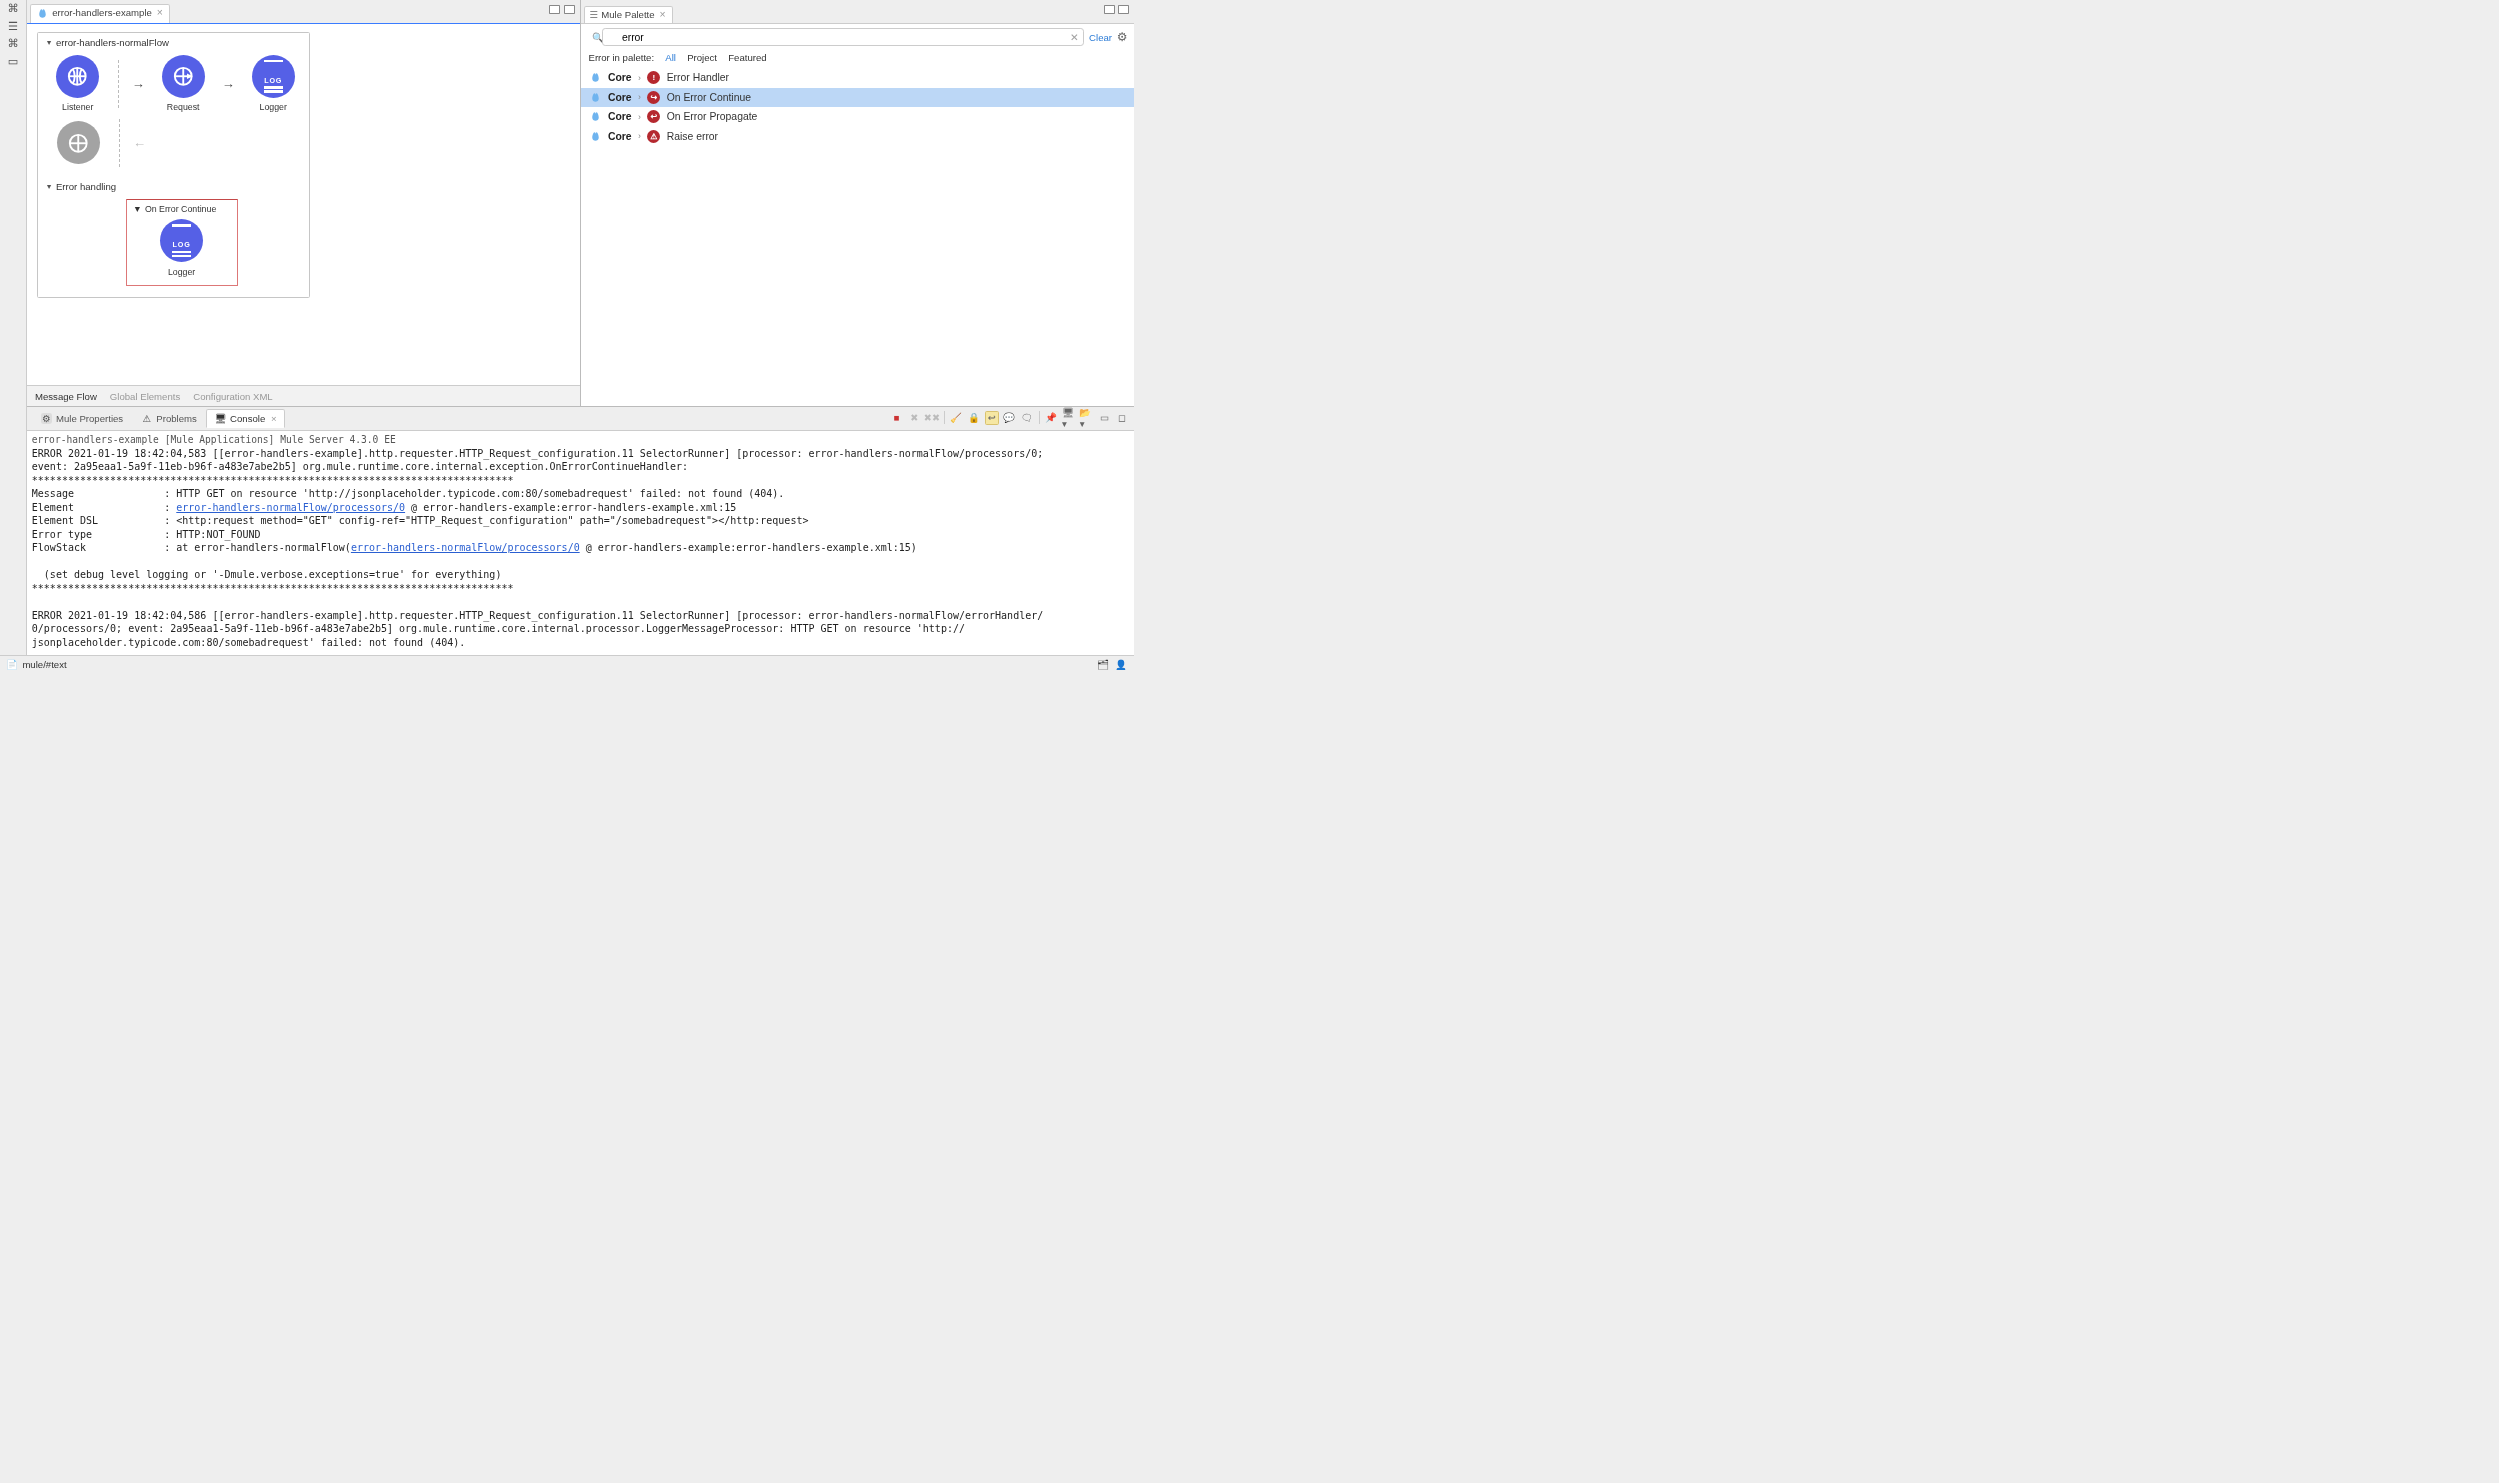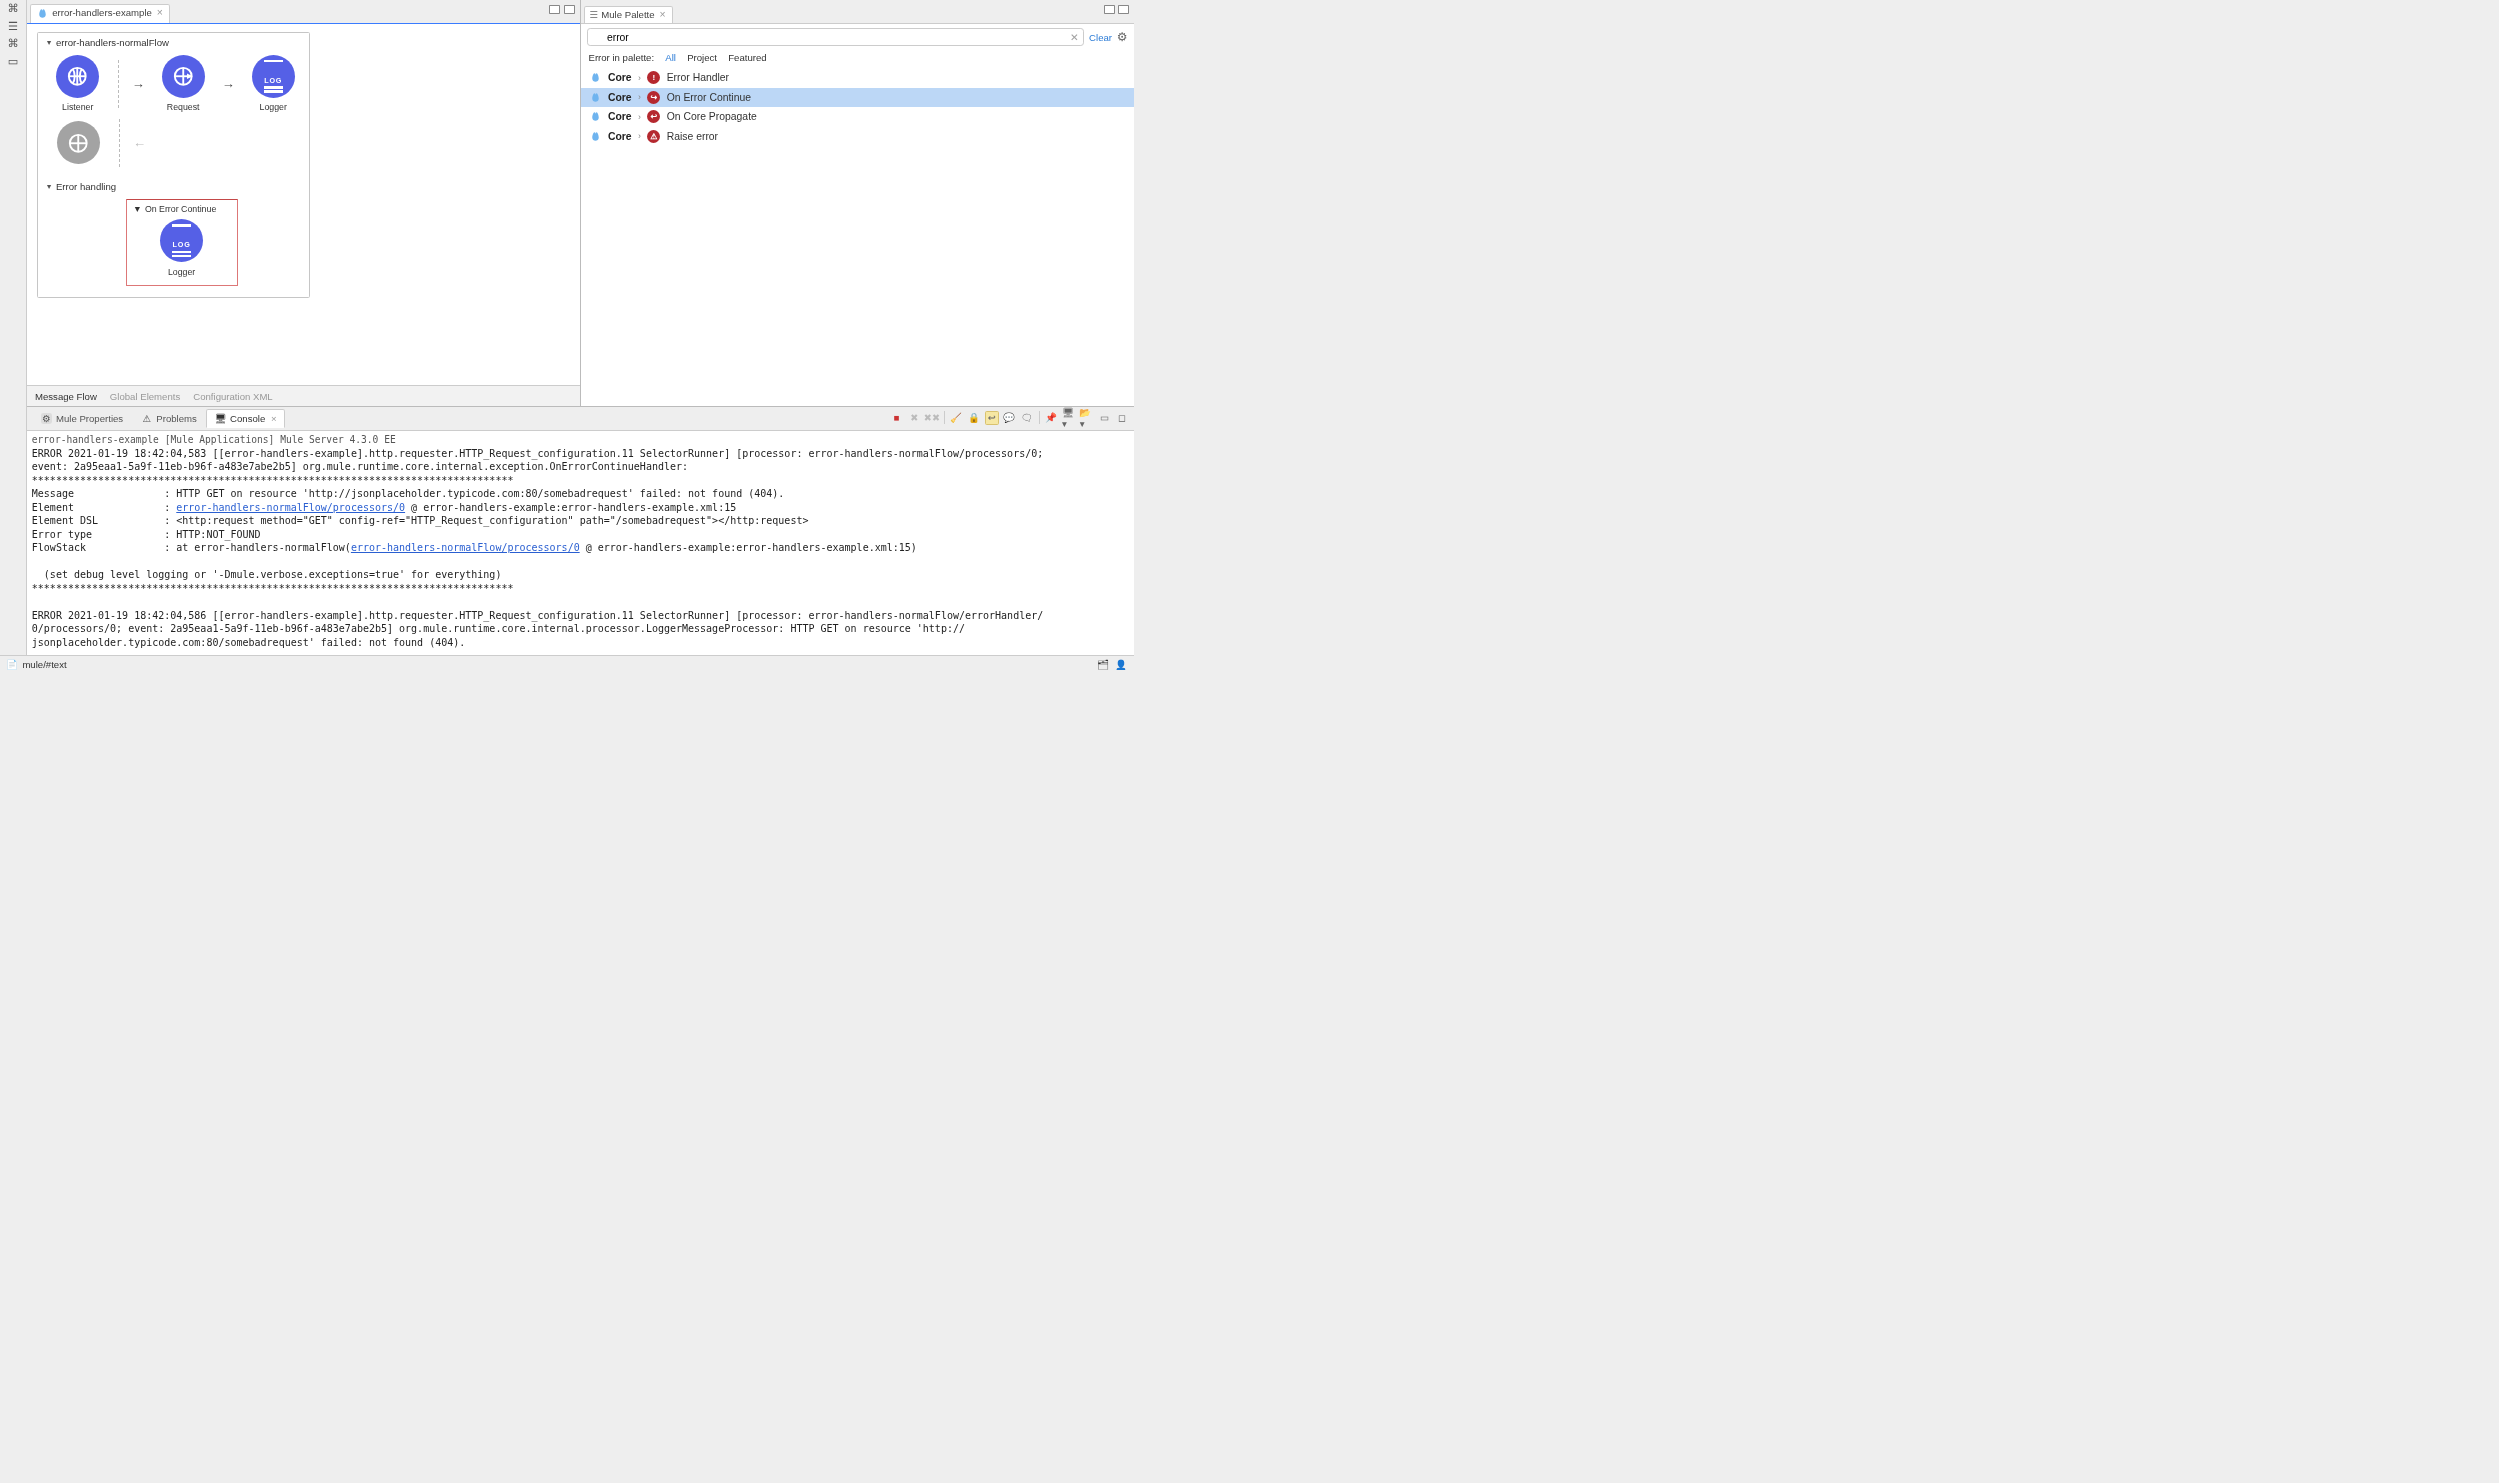--- a/index.html
+++ b/index.html
@@ -124,20 +124,21 @@
     display:flex; align-items:center; gap:4.8px;
     padding:4.8px 6.4px;
   }
   .search-box {
     flex:1;
     border:0.8px solid #ccc; border-radius:3.2px;
     padding:2.4px 4.8px 2.4px 19px;
     font-size:10.4px;
     position:relative;
     background:#fff;
+    margin-left:15px;
   }
   .search-wrap { position:relative; flex:1; display:flex; align-items:center;}
   .search-wrap .mag { position:absolute; left:5.6px; top:4px; font-size:9.6px; color:#888;}
   .search-wrap .clr { position:absolute; right:5.6px; top:3.2px; font-size:10.4px; color:#a2a2a2; cursor:pointer;}
   .clear-link { color:#2b7bd6; font-size:9.6px; cursor:pointer;}
   .gear { font-size:12px; color:#666; cursor:pointer;}
   .filter-row { padding:1.6px 8px 4.8px; font-size:9.6px; color:#333; display:flex; gap:11.2px;}
   .filter-row .lbl { color:#333; }
   .filter-row .all { color:#2b7bd6; cursor:pointer;}
   .filter-row .opt { color:#333; cursor:pointer;}
@@ -417,21 +418,21 @@
               </div>
               <div class="pal-item">
                 <span class="caticon">
                   <svg viewBox="0 0 24 24" width="13" height="13">
                     <path d="M6 14c0-4 2-10 4-10s2 4 2 4 0-4 2-4 4 6 4 10-3 6-6 6-6-2-6-6z" fill="#6fb4ef"></path>
                   </svg>
                 </span>
                 <span class="cat">Core</span>
                 <span class="chev">›</span>
                 <span class="redcirc">↩</span>
-                <span class="name">On Core Propagate</span>
+                <span class="name">On Error Propagate</span>
               </div>
               <div class="pal-item">
                 <span class="caticon">
                   <svg viewBox="0 0 24 24" width="13" height="13">
                     <path d="M6 14c0-4 2-10 4-10s2 4 2 4 0-4 2-4 4 6 4 10-3 6-6 6-6-2-6-6z" fill="#6fb4ef"></path>
                   </svg>
                 </span>
                 <span class="cat">Core</span>
                 <span class="chev">›</span>
                 <span class="redcirc">⚠</span>

